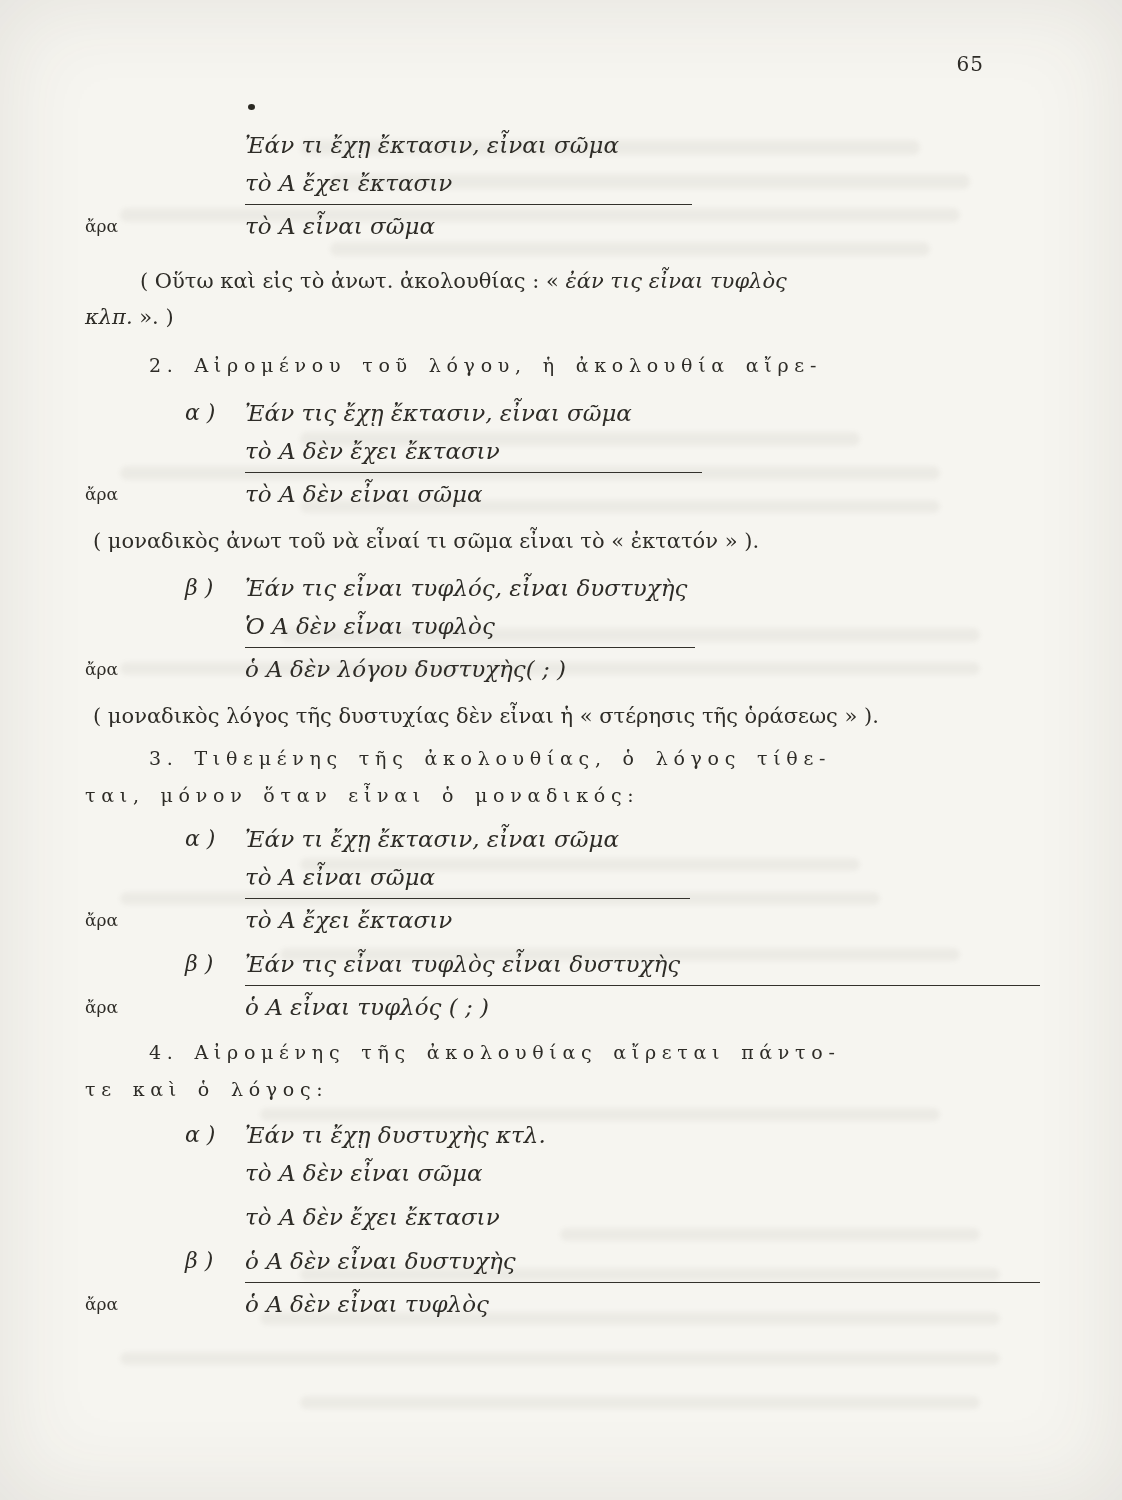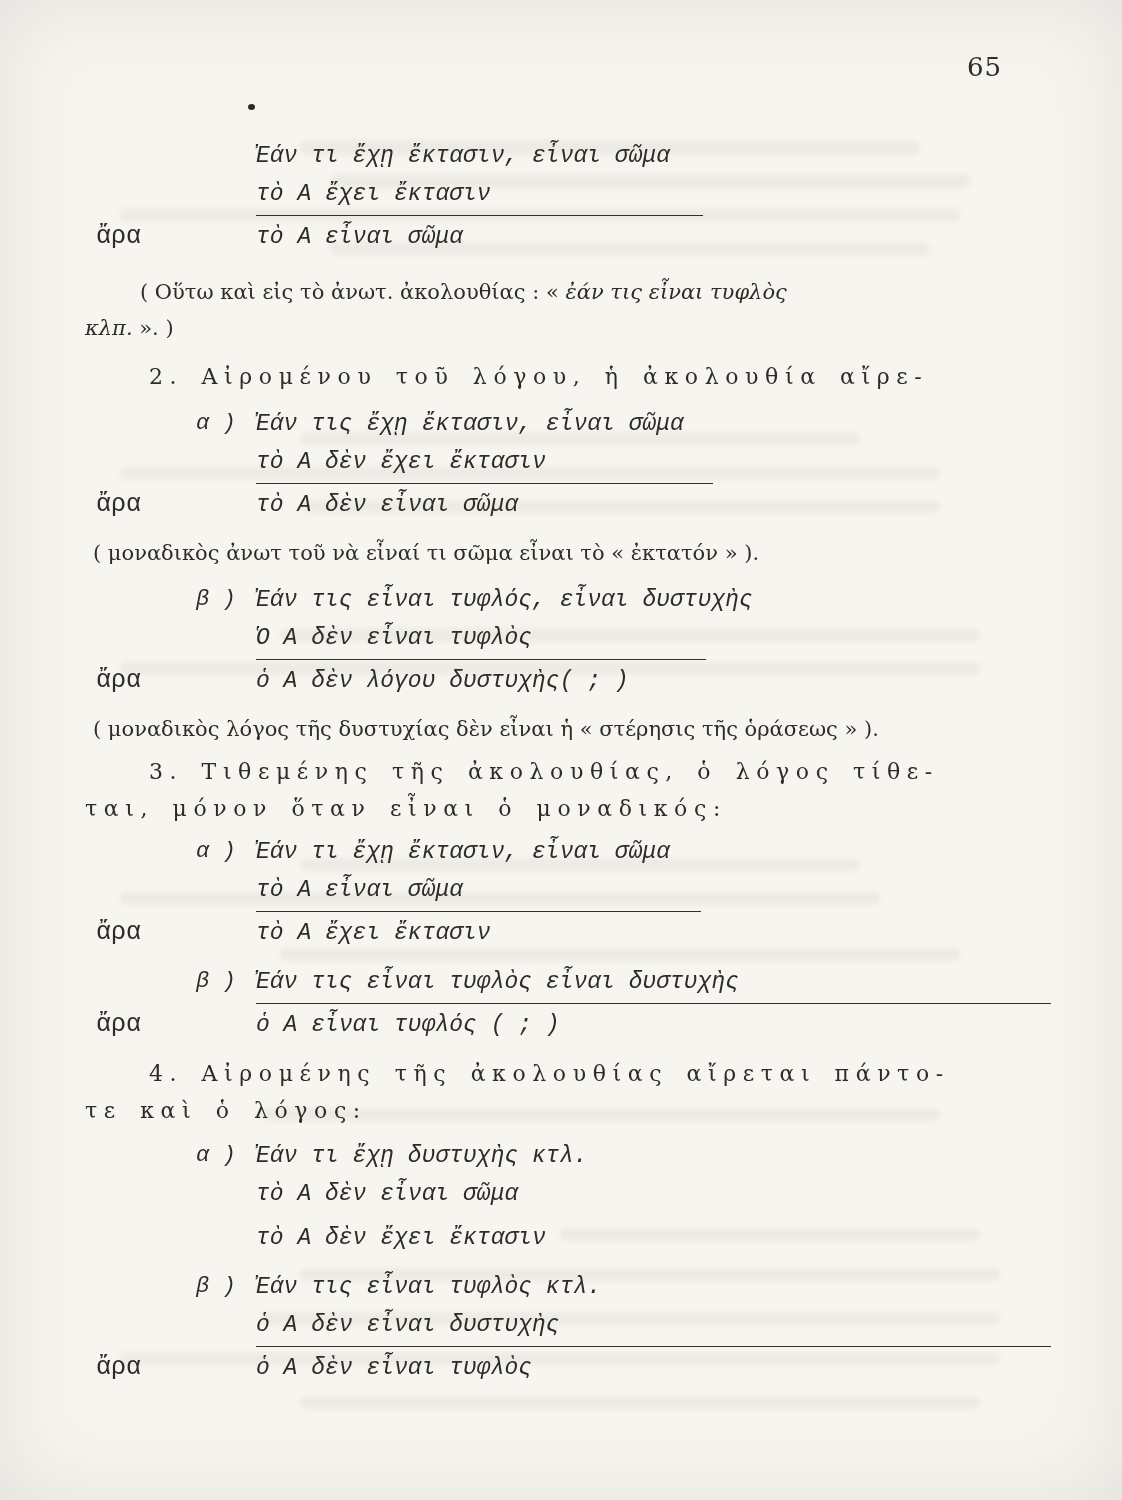--- a/index.html
+++ b/index.html
@@ -23,39 +23,39 @@
     position: absolute;
     background: #6f6a5c;
     opacity: 0.07;
     filter: blur(2.5px);
     border-radius: 7px;
     pointer-events: none;
   }
   .page-number {
     position: absolute;
     top: 52px;
-    right: 120px;
-    font-size: 26px;
+    right: 138px;
+    font-size: 20px;
     letter-spacing: 1px;
   }
   .print-dot {
     position: absolute;
     top: 104px;
     left: 248px;
     width: 7px;
     height: 6px;
     background: #2a2822;
     border-radius: 50%;
   }
   .content {
     position: relative;
     padding: 126px 88px 0 85px;
   }
   
-  .syllogism { margin: 11px; font-family: Liberation Mono, monospace; }
+  .syllogism { margin: 0; }
   .syl-line {
     position: relative;
     margin: 0;
     padding-left: 160px;
     line-height: 38px;
     font-size: 23px;
     font-style: italic;
     white-space: nowrap;
   }
   .syl-line .label {
@@ -63,21 +63,21 @@
     left: 100px;
     top: 0;
     font-size: 22px;
     font-style: italic;
   }
   .syl-line .ara {
     position: absolute;
     left: 0;
     top: 0;
     font-style: normal;
-    font-size: 25px;
+    font-size: 17px;
   }
   .rule {
     margin: 2px 0 2px 160px;
     border-top: 1.6px solid #33312b;
     height: 0;
   }
   .w-s1  { width: 447px; }
   .w-s2a { width: 457px; }
   .w-s2b { width: 450px; }
   .w-s3a { width: 445px; }
@@ -88,21 +88,21 @@
     font-size: 21px;
     line-height: 36px;
     font-style: normal;
   }
   .note .it { font-style: italic; }
   .note-intro { text-indent: 55px; }
   .note-small { padding-left: 8px; }
   
   .heading {
     margin: 0;
-    font-size: 22px;
+    font-size: 19px;
     line-height: 37px;
     letter-spacing: 0.30em;
     word-spacing: 0.22em;
     text-indent: 64px;
     white-space: nowrap;
   }
   .mt6  { margin-top: 6px; }
   .mt8  { margin-top: 8px; }
   .mt10 { margin-top: 10px; }
   .mt12 { margin-top: 12px; }
@@ -183,20 +183,20 @@
 
     <p class="heading mt8"><span>4. Αἰρομένης τῆς ἀκολουθίας αἴρεται πάντο-</span><br><span>τε καὶ ὁ λόγος:</span></p>
 
     <section class="syllogism mt8">
       <p class="syl-line"><span class="label">α )</span><span class="syl-text">Ἐάν τι ἔχῃ δυστυχὴς κτλ.</span></p>
       <p class="syl-line"><span class="syl-text">τὸ Α δὲν εἶναι σῶμα</span></p>
       <p class="syl-line mt6"><span class="syl-text">τὸ Α δὲν ἔχει ἔκτασιν</span></p>
     </section>
 
     <section class="syllogism mt6">
-      <p class="syl-line"><span class="label">β )</span><span class="syl-text">Ἐάν τις εἶναι τυφλὸς κτλ.</span></p>
+      <p class="syl-line"><span class="label">β )</span></p>
       <p class="syl-line"><span class="syl-text">ὁ Α δὲν εἶναι δυστυχὴς</span></p>
       <div class="rule long"></div>
       <p class="syl-line"><span class="ara">ἄρα</span><span class="syl-text">ὁ Α δὲν εἶναι τυφλὸς</span></p>
     </section>
 
   </main>
 </div>
 
 </body></html>

